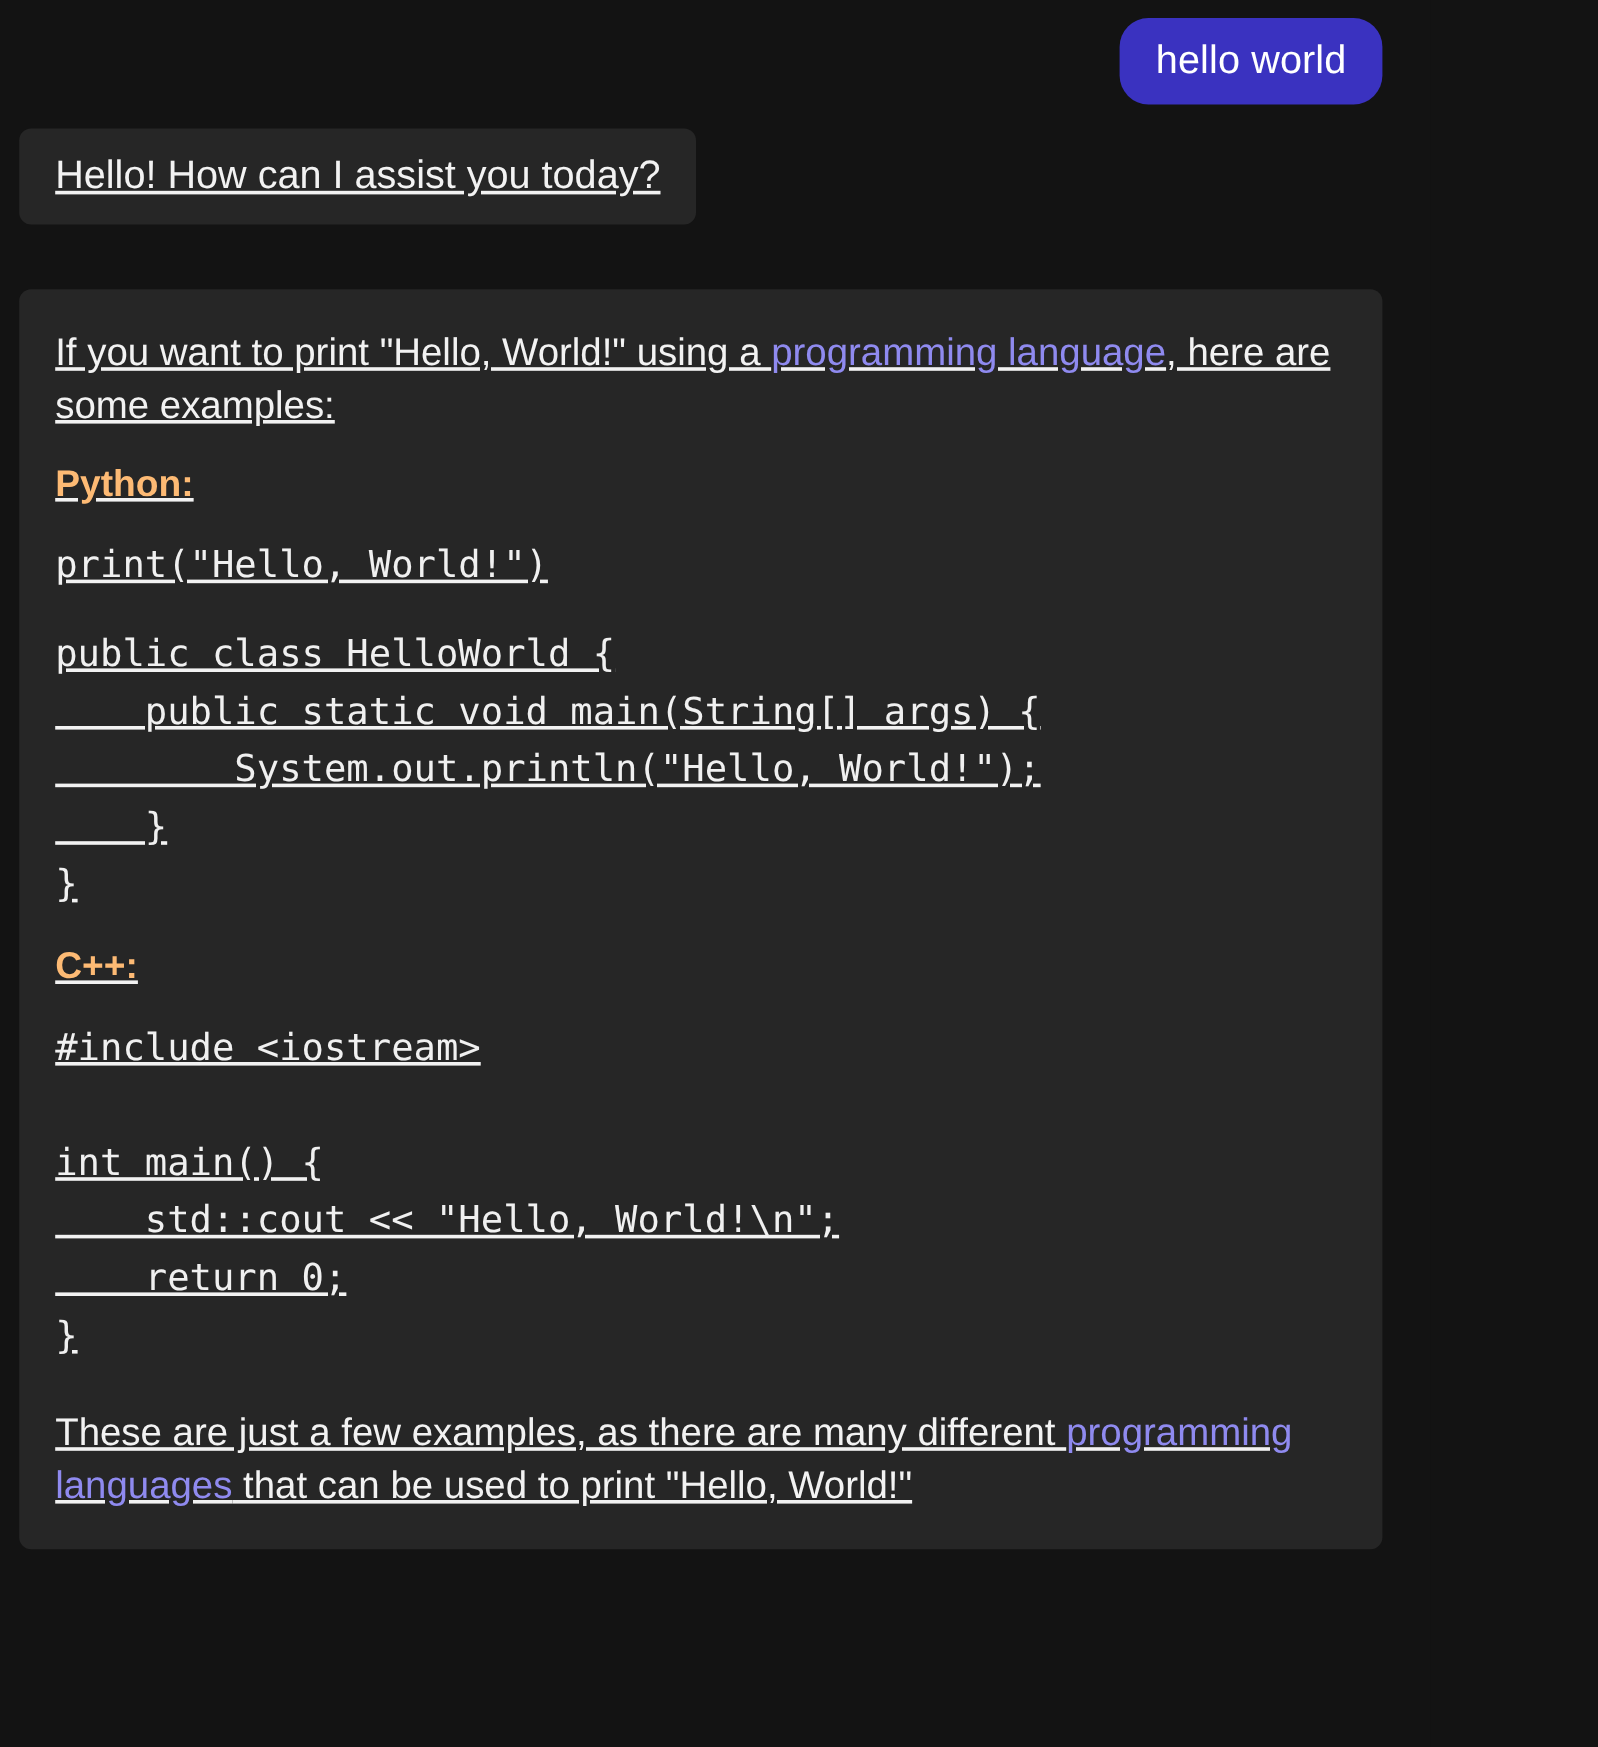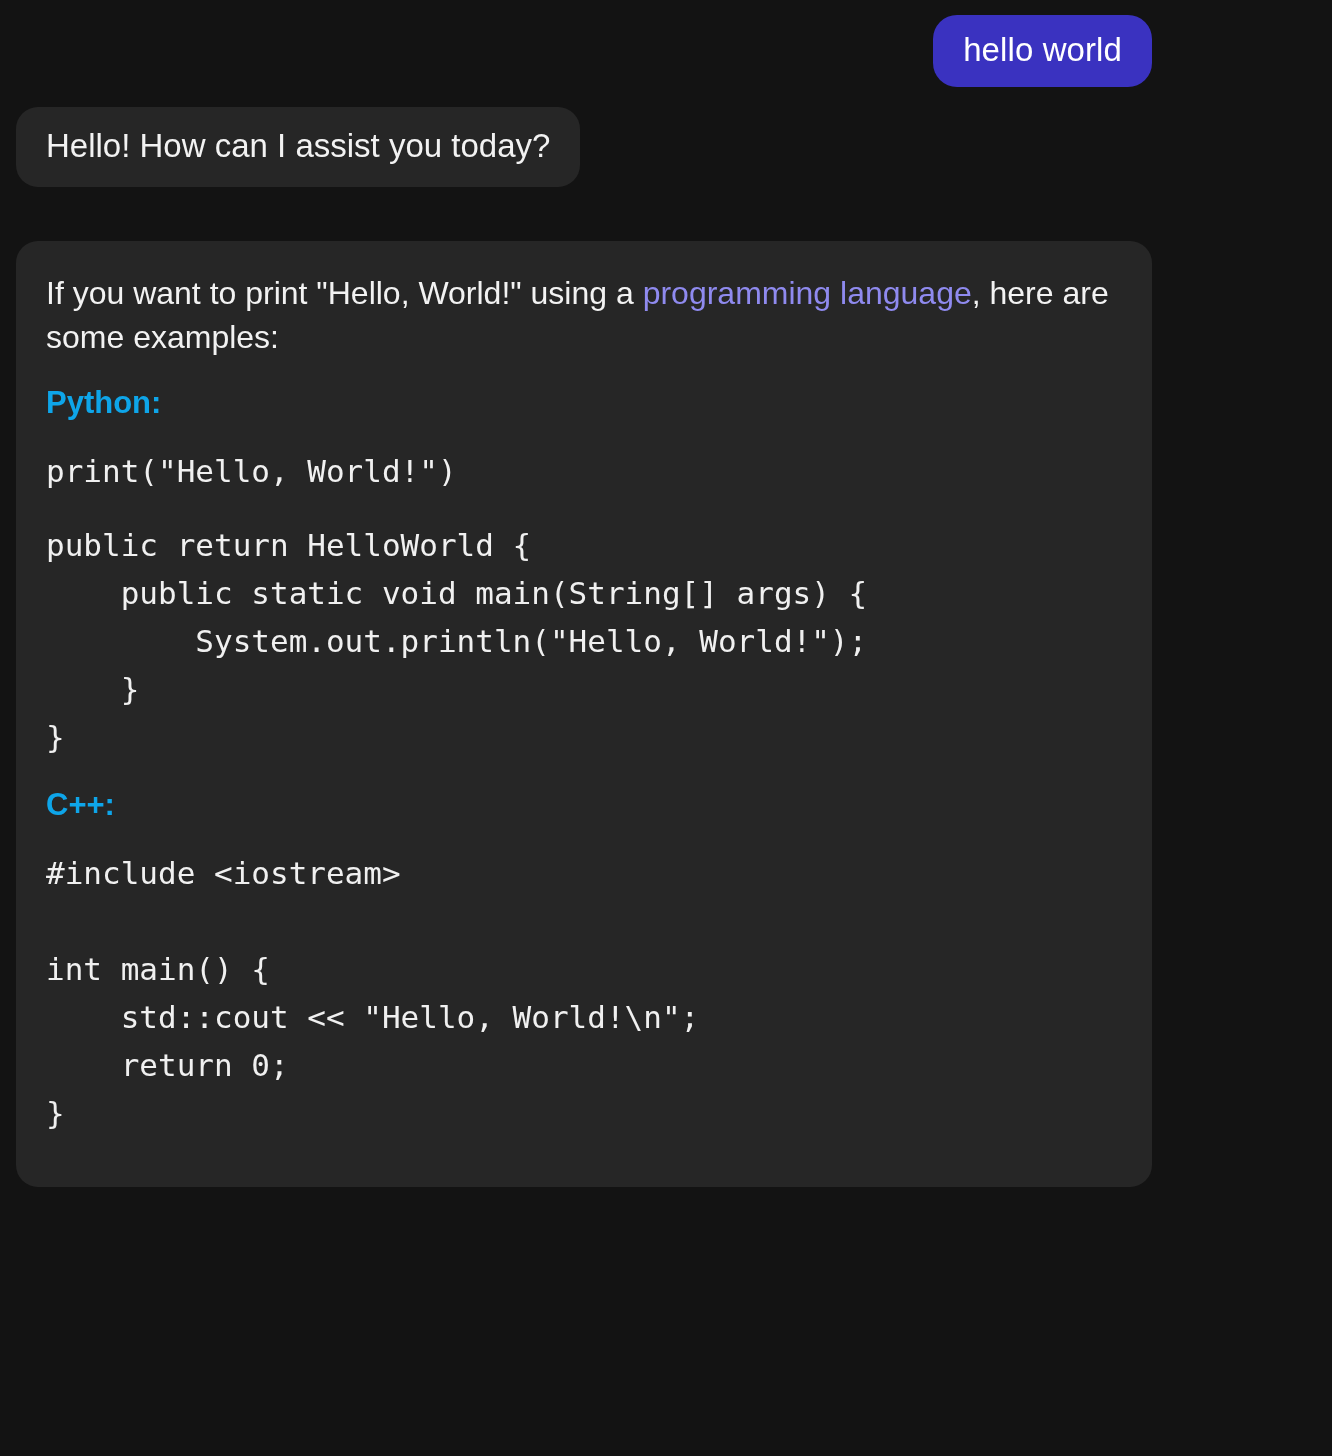--- a/index.html
+++ b/index.html
@@ -37,25 +37,26 @@
     padding: 16px 30px 18px 30px;
     font-size: 33px;
     line-height: 38px;
     letter-spacing: 0.1px;
     max-width: 900px;
   }
 
   .bubble-assistant {
     background: #262626;
     color: #f2f2f2;
-    border-radius: 22px;
+    border-radius: 10px;
     padding: 18px 30px 20px 30px;
     font-size: 33px;
     line-height: 42px;
     max-width: 1136px;
+    text-decoration: underline;
   }
 
   .bubble-assistant.long {
     width: 1136px;
     padding: 12px 30px 24px 30px;
   }
 
   .spacer-after-user-1 { height: 20px; }
   .spacer-after-assistant-1 { height: 32px; }
   .spacer-after-user-2 { height: 22px; }
@@ -67,21 +68,21 @@
     color: #f2f2f2;
   }
   p.para.first { margin-top: 18px; }
   p.para.last { margin-bottom: 8px; }
 
   .lang-heading {
     margin: 26px 0 26px 0;
     font-size: 31px;
     line-height: 36px;
     font-weight: bold;
-    color: #0ea5e9;
+    color: #fdba74;
   }
 
   pre.code {
     margin: 26px 0 26px 0;
     font-family: "DejaVu Sans Mono", "Liberation Mono", monospace;
     font-size: 31px;
     line-height: 48px;
     color: #f0f0f0;
     background: transparent;
     white-space: pre;
@@ -114,31 +115,32 @@
   <div class="spacer-after-user-2"></div>
 
   <div class="row assistant">
     <div class="bubble-assistant long">
 
       <p class="para first"><span>If you want to print "Hello, World!" using a </span><a class="link" href="#">programming language</a><span>, here are some examples:</span></p>
 
       <div class="lang-heading">Python:</div>
       <pre class="code">print("Hello, World!")</pre>
 
-      <pre class="code">public return HelloWorld {
+      <pre class="code">public class HelloWorld {
     public static void main(String[] args) {
         System.out.println("Hello, World!");
     }
 }</pre>
 
       <div class="lang-heading">C++:</div>
       <pre class="code">#include &lt;iostream&gt;
 
 int main() {
     std::cout &lt;&lt; "Hello, World!\n";
     return 0;
 }</pre>
 
+      <p class="para last"><span>These are just a few examples, as there are many different </span><a class="link" href="#">programming languages</a><span> that can be used to print "Hello, World!"</span></p>
 
     </div>
   </div>
 
 </div>
 
 </body></html>

